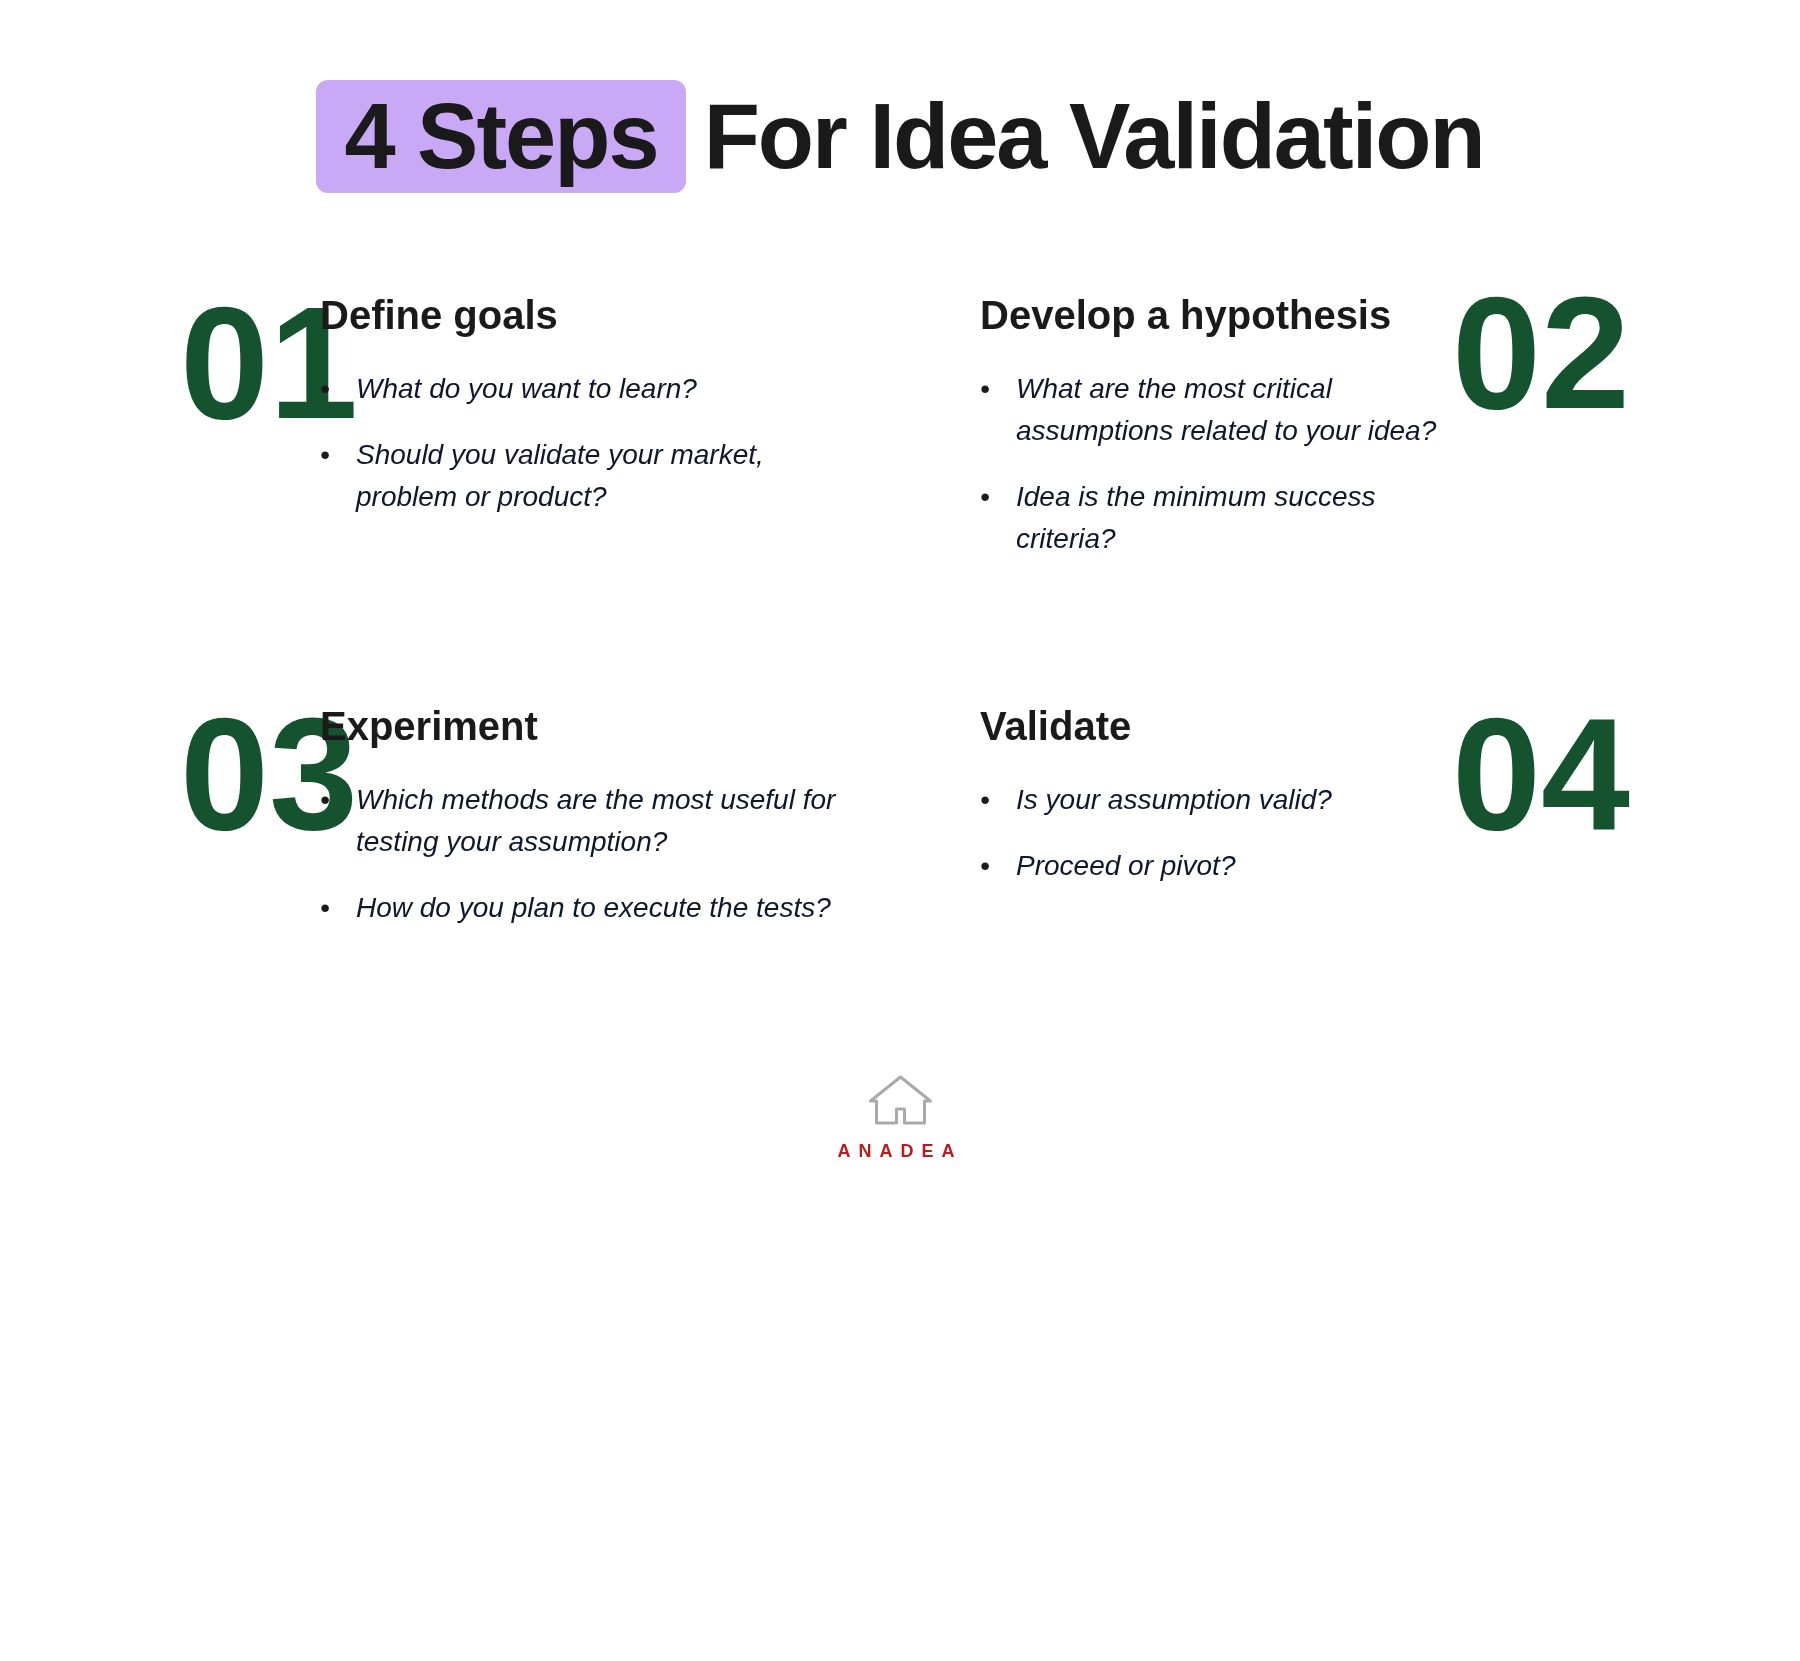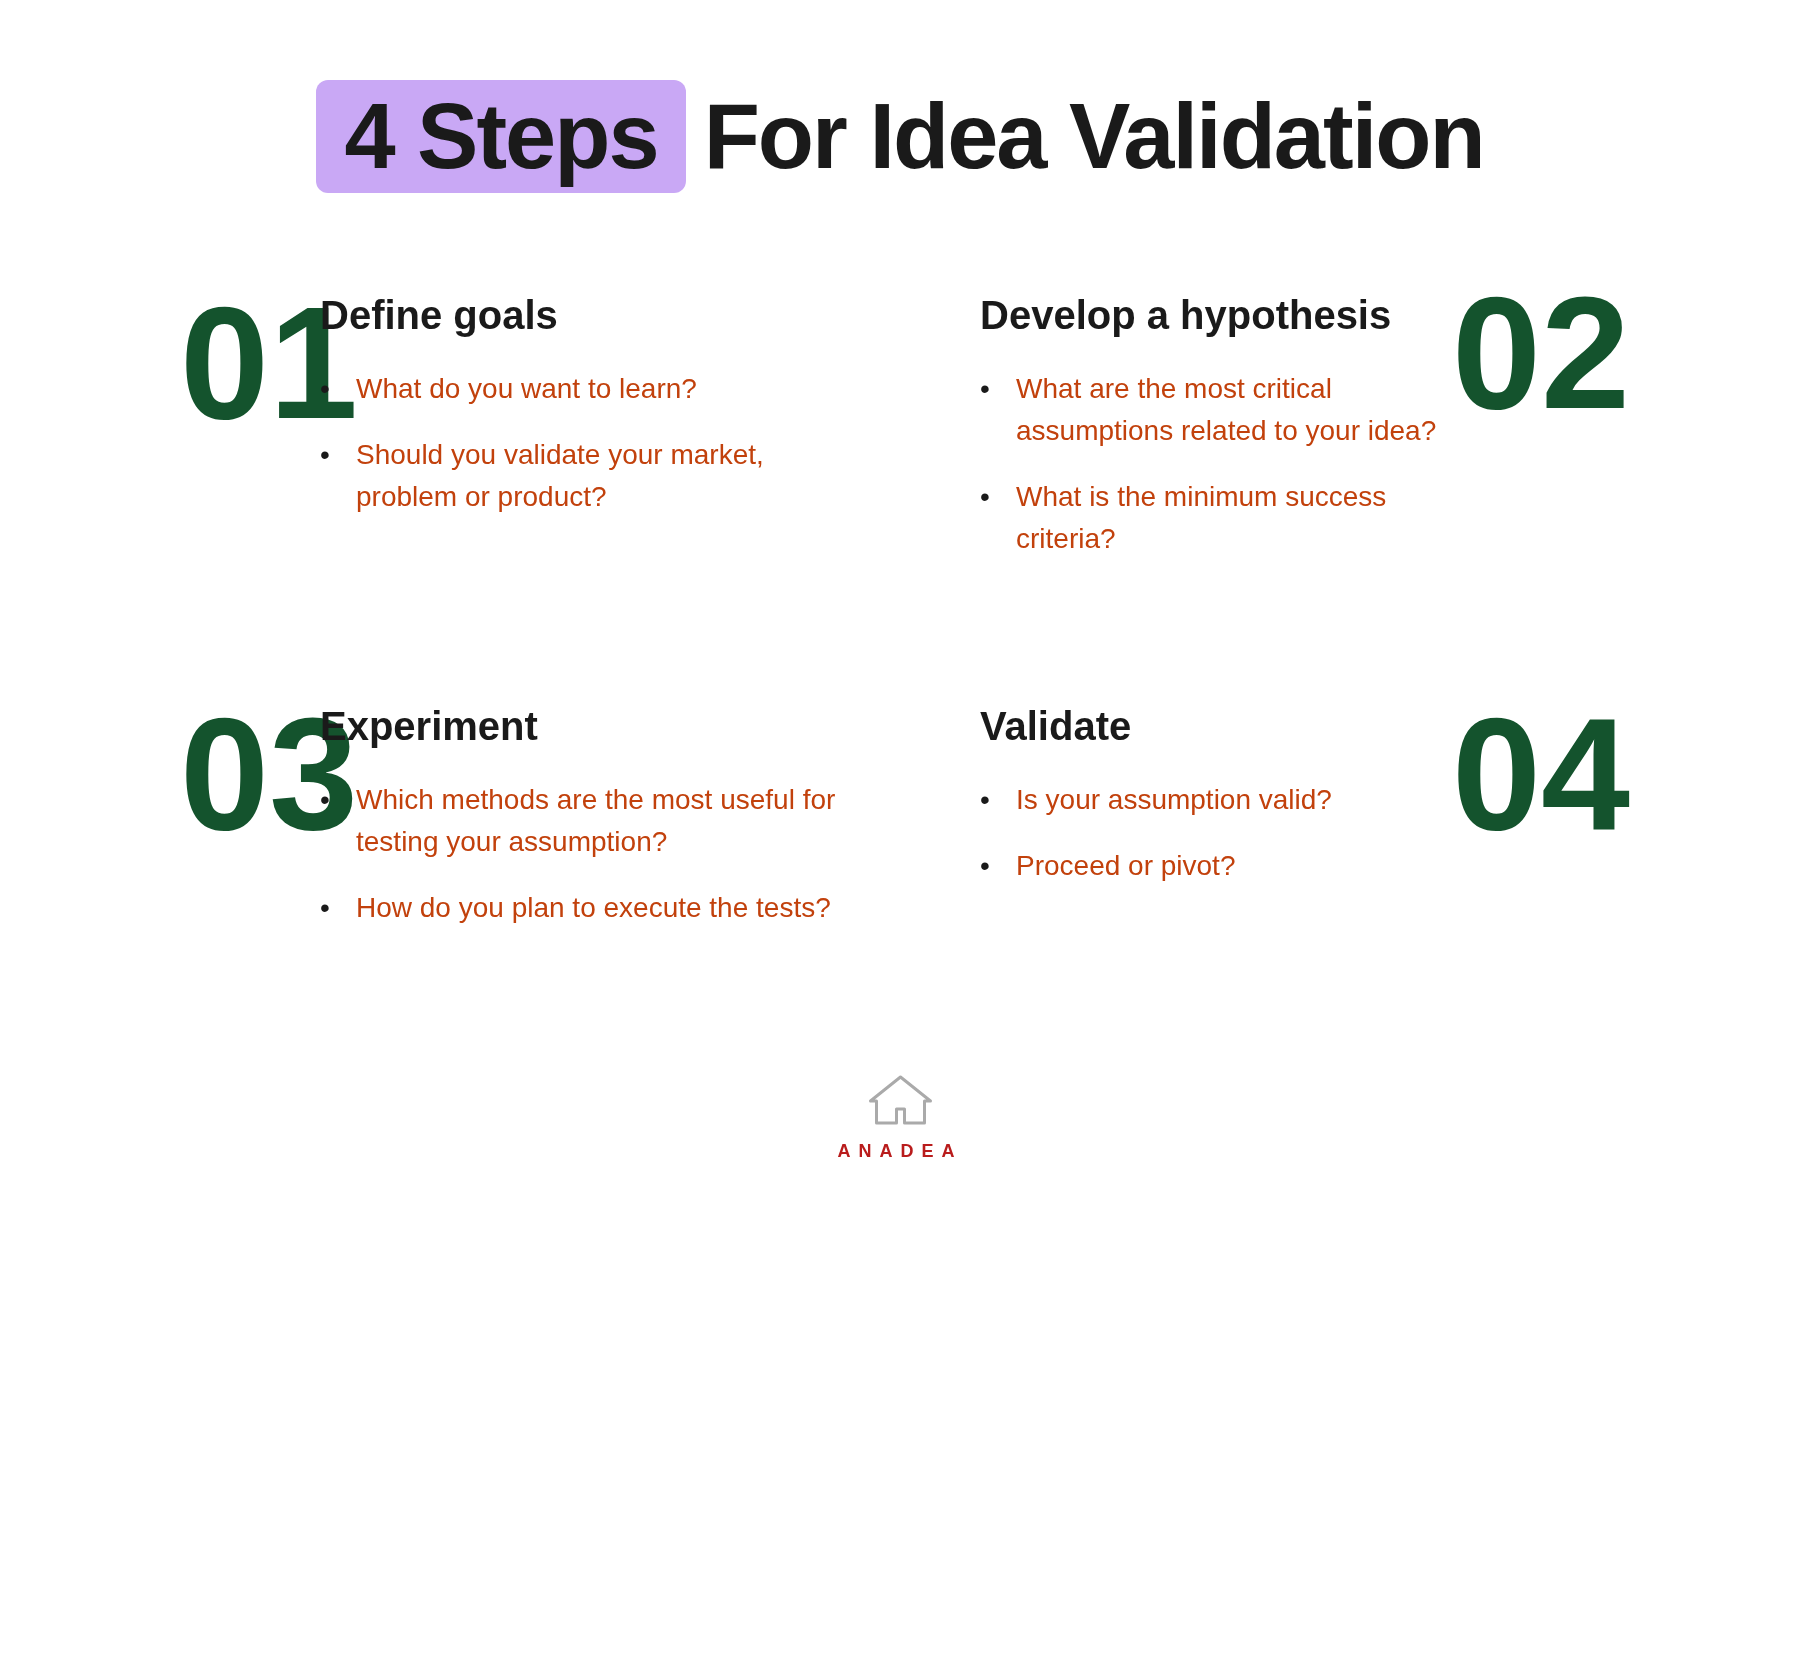--- a/index.html
+++ b/index.html
@@ -107,25 +107,26 @@
       margin-bottom: 30px;
     }
 
     .step-list {
       list-style: none;
       padding: 0;
     }
 
     .step-list li {
       font-size: 28px;
-      color: #c2410c;
+      color: #0f172a;
       line-height: 1.5;
       margin-bottom: 24px;
       padding-left: 36px;
       position: relative;
+      font-style: italic;
     }
 
     .step-list li::before {
       content: '•';
       position: absolute;
       left: 0;
       top: 0;
       font-size: 28px;
       color: #1a1a1a;
     }
@@ -199,21 +200,21 @@
         </ul>
       </div>
     </div>
 
     <div class="step-block step-02">
       <span class="step-number">02</span>
       <div class="step-content">
         <h2 class="step-title">Develop a hypothesis</h2>
         <ul class="step-list">
           <li>What are the most critical assumptions related to your idea?</li>
-          <li>What is the minimum success criteria?</li>
+          <li>Idea is the minimum success criteria?</li>
         </ul>
       </div>
     </div>
 
     <div class="step-block step-03">
       <span class="step-number">03</span>
       <div class="step-content">
         <h2 class="step-title">Experiment</h2>
         <ul class="step-list">
           <li>Which methods are the most useful for testing your assumption?</li>

